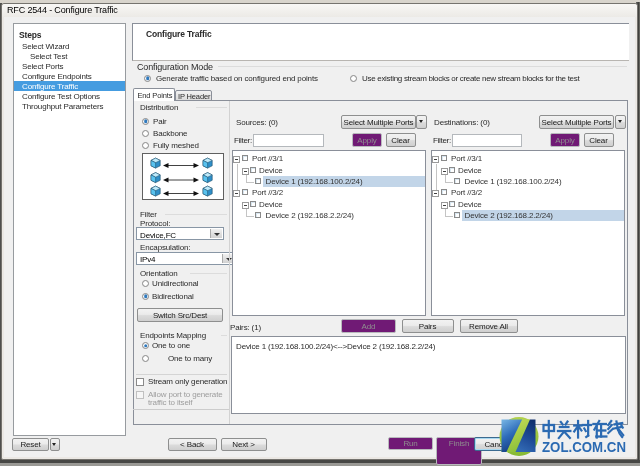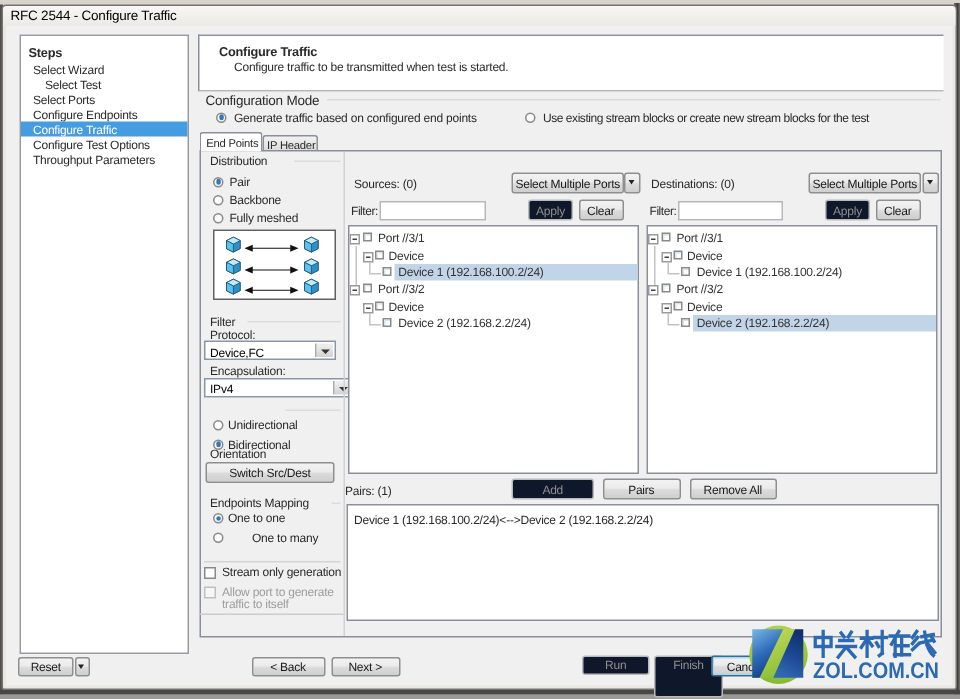--- a/index.html
+++ b/index.html
@@ -7,21 +7,21 @@
 body { font-family:"Liberation Sans", sans-serif; background:#8f8e8a; }
 #stage { position:absolute; left:0; top:0; width:640px; height:466px; }
 .abs { position:absolute; }
 .t { position:absolute; font-size:8px; color:#2a2a2a; white-space:nowrap; letter-spacing:-0.15px; }
 .b { font-weight:bold; }
 .gray { color:#9d9d9d; }
 
 .btn { position:absolute; border:1px solid #8e8f8f; border-radius:2px;
   background:linear-gradient(#f2f2f2, #ebebeb 45%, #dbdbdb 55%, #cfcfcf);
   font-size:8px; color:#1a1a1a; text-align:center; letter-spacing:-0.15px; }
-.btn.dis { border-color:#b8babc; background:#0f172a; color:#8f8f8f; }
+.btn.dis { border-color:#b8babc; background:#701a75; color:#8f8f8f; }
 .btn.def { border-color:#3c6b90; box-shadow:inset 0 0 0 1px #a8d8f0; }
 
 .radio { position:absolute; width:7px; height:7px; border-radius:50%;
   border:1px solid #8a8a8a; background:radial-gradient(#fff 40%, #e8e8e8); }
 .radio.sel::after { content:""; position:absolute; left:50%; top:50%; width:3.6px; height:3.6px;
   transform:translate(-50%,-50%); border-radius:50%; background:#2f79bd; }
 
 .check { position:absolute; width:8px; height:8px; border:1px solid #8a8a8a; background:#fff; }
 .check.dis { border-color:#c0c0c0; background:#f6f6f6; }
 
@@ -62,21 +62,20 @@
   <div class="t" style="left:30px;top:52px;text-align:center;">Select Test</div>
   <div class="t" style="left:22px;top:62px;">Select Ports</div>
   <div class="t" style="left:22px;top:72px;">Configure Endpoints</div>
   <div class="abs" style="left:14px;top:80.5px;width:111px;height:10px;background:#459ce0;"></div>
   <div class="t" style="left:22px;top:82px;color:#fff;">Configure Traffic</div>
   <div class="t" style="left:22px;top:92px;">Configure Test Options</div>
   <div class="t" style="left:22px;top:102px;">Throughput Parameters</div>
 
   <div class="abs" style="left:132px;top:23px;width:497px;height:38px;background:#fff;border-left:1px solid #8a8f99;border-top:1px solid #8a8f99;border-bottom:1px solid #b8b5b1;"></div>
   <div class="t b" style="left:146px;top:29px;font-size:8.5px;">Configure Traffic</div>
-  <div class="t" style="left:156px;top:40px;">Configure traffic to be transmitted when test is started.</div>
 
   <div class="t" style="left:137px;top:62px;font-size:9px;">Configuration Mode</div>
   <div class="groupline" style="left:218px;top:66px;width:409px;"></div>
   <div class="radio sel" style="left:144px;top:74.5px;"></div>
   <div class="t" style="left:156px;top:73.5px;">Generate traffic based on configured end points</div>
   <div class="radio" style="left:350px;top:74.5px;"></div>
   <div class="t" style="left:362px;top:73.5px;letter-spacing:-0.3px;">Use existing stream blocks or create new stream blocks for the test</div>
 
   <div class="abs" style="left:175px;top:89.5px;width:37px;height:12px;background:linear-gradient(#f2f2f2,#dadada);border:1px solid #8a8f99;border-radius:2px 2px 0 0;"></div>
   <div class="t" style="left:178px;top:91.5px;font-size:7.5px;">IP Header</div>
@@ -126,21 +125,21 @@
   <div class="combo" style="left:136px;top:227px;width:88px;">
       <span class="ct">Device,FC</span>
       <span class="arr"></span>
     </div>
   <div class="t" style="left:140px;top:243px;">Encapsulation:</div>
   <div class="combo" style="left:136px;top:251.5px;width:100px;">
       <span class="ct">IPv4</span>
       <span class="arr"></span>
     </div>
 
-  <div class="t" style="left:140px;top:269px;margin-top:29px;">Orientation</div>
+  <div class="t" style="left:140px;top:269px;">Orientation</div>
   <div class="groupline" style="left:190px;top:273px;width:37px;"></div>
   <div class="radio" style="left:142px;top:280px;"></div>
   <div class="t" style="left:152px;top:279px;">Unidirectional</div>
   <div class="radio sel" style="left:142px;top:292.5px;"></div>
   <div class="t" style="left:152px;top:291.5px;">Bidirectional</div>
   <div class="btn" style="left:137px;top:307.5px;width:86px;height:14px;line-height:13px;">Switch Src/Dest</div>
 
   <div class="t" style="left:140px;top:331px;">Endpoints Mapping</div>
   <div class="groupline" style="left:221px;top:335px;width:6px;"></div>
   <div class="radio sel" style="left:142px;top:342px;"></div>

